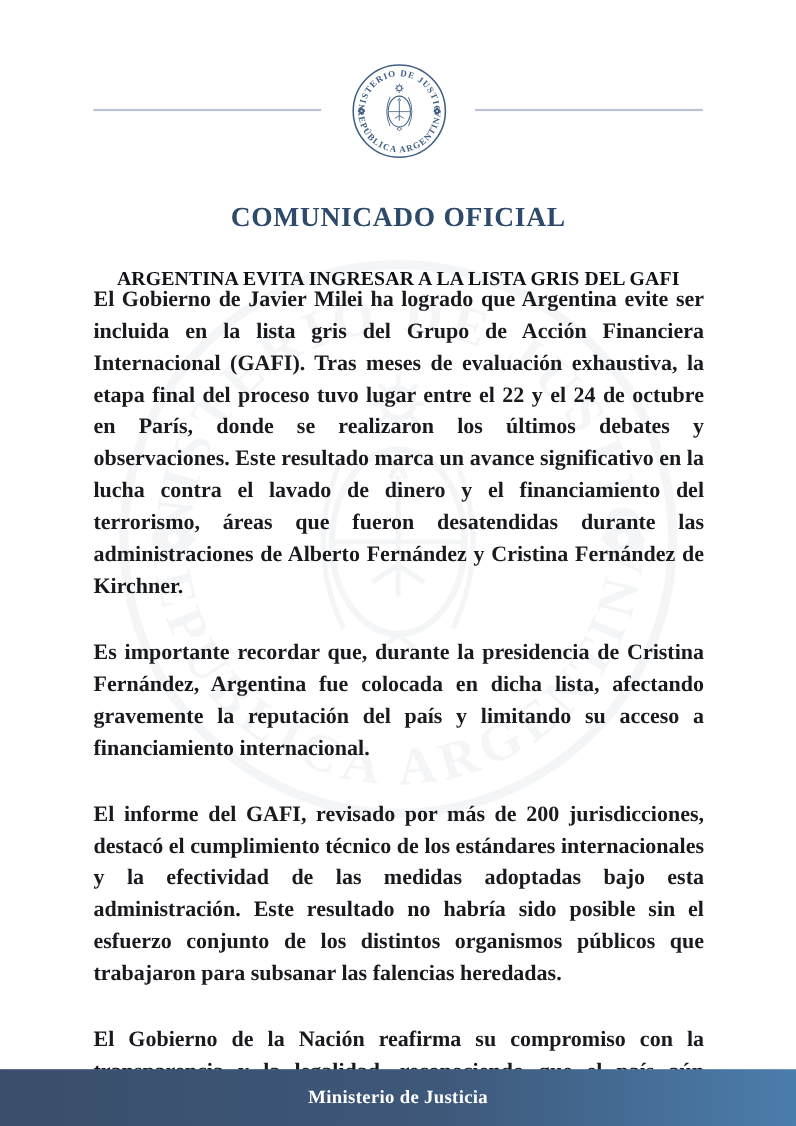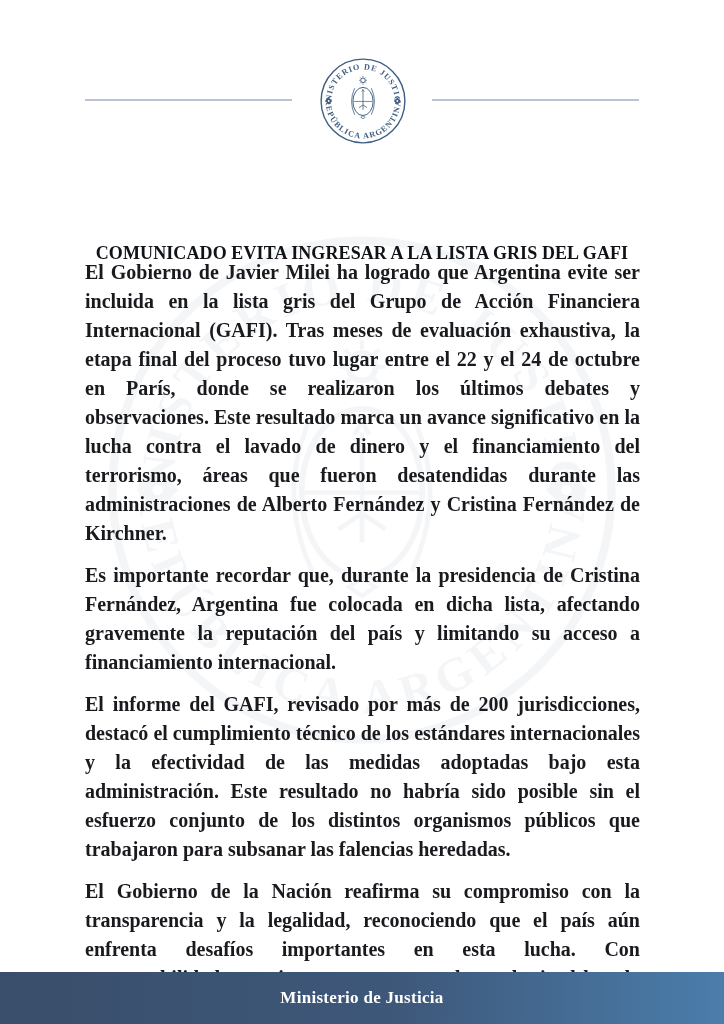--- a/index.html
+++ b/index.html
@@ -48,21 +48,21 @@
   }
 
   
   .content {
     position: absolute; top: 258px; left: 85px; width: 555px;
     color: #191a1e;
     font-size: 20px; line-height: 29px;
     text-align: justify;
   }
   .content p { margin: 0; font-weight: bold; }
-  .content p + p { margin-top: 13px; }
+  .content p + p { margin-top: 31px; }
 
   
   .footer {
     position: absolute; left: 0; top: 972px;
     width: 724px; height: 52px;
     background: linear-gradient(90deg, #394e6a 0%, #3e587a 55%, #4b7dab 100%);
     display: flex; align-items: center; justify-content: center;
   }
   .footer span {
     color: #ffffff;
@@ -137,22 +137,23 @@
   </svg>
 
   <div>
     <div class="rule rule-left"></div>
     <svg class="seal" viewBox="0 0 100 100">
       <use href="#ministry-seal"></use>
     </svg>
     <div class="rule rule-right"></div>
   </div>
 
+  <h1 class="title">COMUNICADO OFICIAL</h1>
 
-  <h2 class="headline">COMUNICADO EVITA INGRESAR A LA LISTA GRIS DEL GAFI</h2>
+  <h2 class="headline">ARGENTINA EVITA INGRESAR A LA LISTA GRIS DEL GAFI</h2>
 
   <div class="content">
     <p>El Gobierno de Javier Milei ha logrado que Argentina evite ser incluida en la lista gris del Grupo de Acción Financiera Internacional (GAFI). Tras meses de evaluación exhaustiva, la etapa final del proceso tuvo lugar entre el 22 y el 24 de octubre en París, donde se realizaron los últimos debates y observaciones. Este resultado marca un avance significativo en la lucha contra el lavado de dinero y el financiamiento del terrorismo, áreas que fueron desatendidas durante las administraciones de Alberto Fernández y Cristina Fernández de Kirchner.</p>
     <p>Es importante recordar que, durante la presidencia de Cristina Fernández, Argentina fue colocada en dicha lista, afectando gravemente la reputación del país y limitando su acceso a financiamiento internacional.</p>
     <p>El informe del GAFI, revisado por más de 200 jurisdicciones, destacó el cumplimiento técnico de los estándares internacionales y la efectividad de las medidas adoptadas bajo esta administración. Este resultado no habría sido posible sin el esfuerzo conjunto de los distintos organismos públicos que trabajaron para subsanar las falencias heredadas.</p>
     <p>El Gobierno de la Nación reafirma su compromiso con la transparencia y la legalidad, reconociendo que el país aún enfrenta desafíos importantes en esta lucha. Con responsabilidad, asumimos nuestra tarea de combatir el lavado de activos y el financiamiento del terrorismo, con el firme objetivo de recuperar la confianza internacional y asegurar un crecimiento económico que beneficie a todos los argentinos.</p>
   </div>
 
   <div class="footer">
     <span>Ministerio de Justicia</span>

